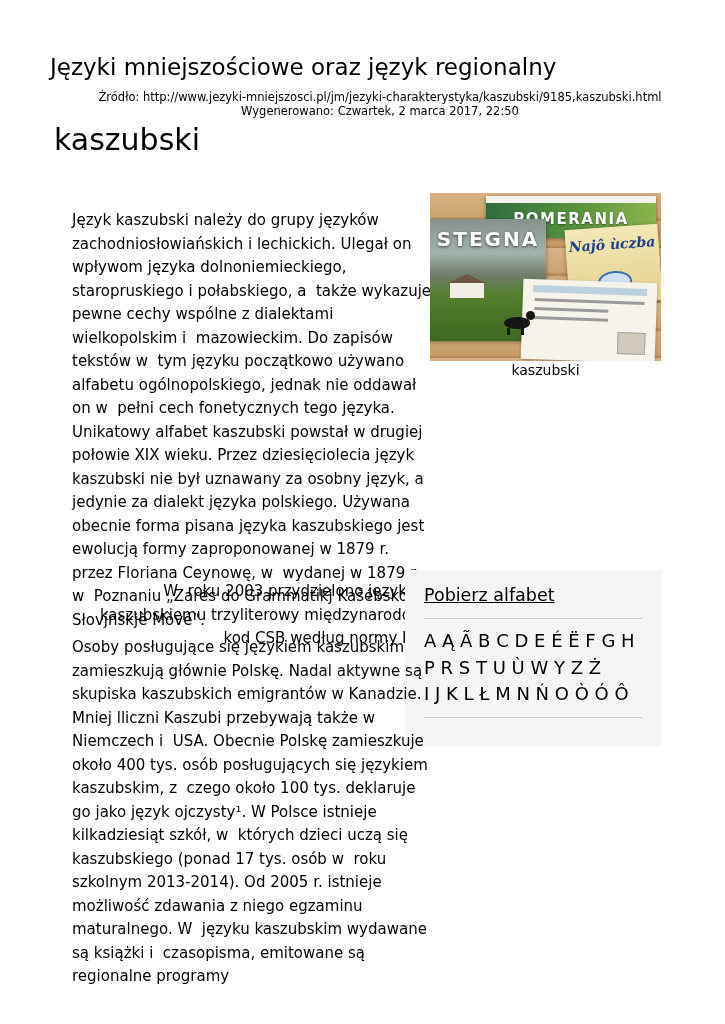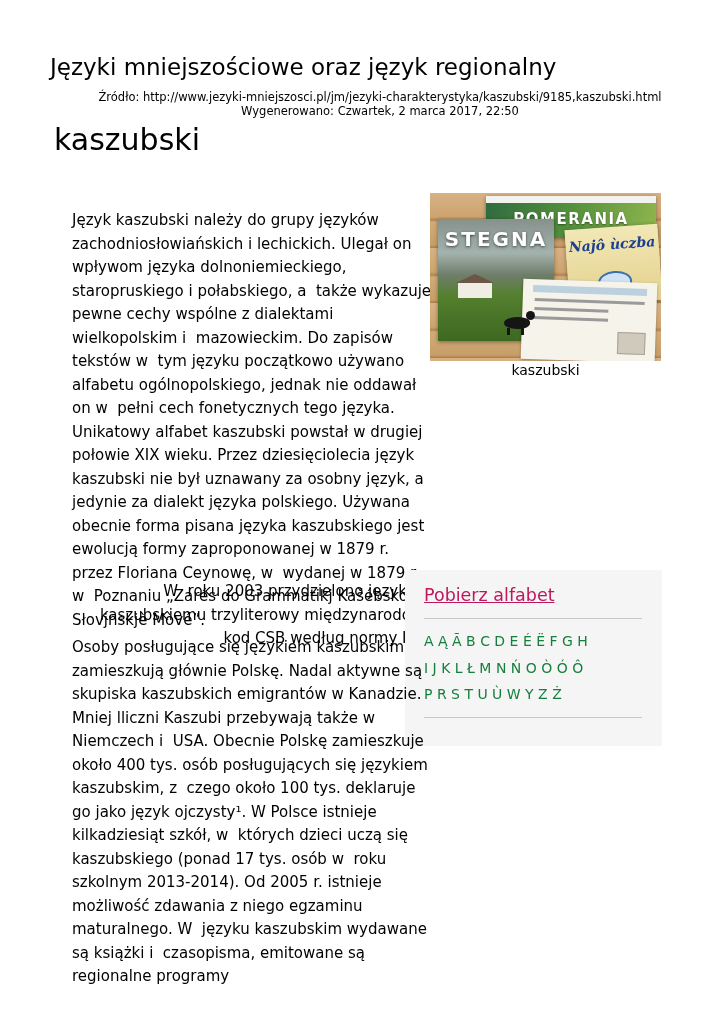--- a/index.html
+++ b/index.html
@@ -44,21 +44,21 @@
     background:linear-gradient(100deg,#2f6b3f 0%,#55913c 50%,#8fb54d 100%);
   }
   .mag-pomerania::before {
     content:""; position:absolute; left:0; top:0; right:0; height:7px; background:#f2f2ee;
   }
   .mag-pomerania .mag-title {
     color:#fff; font-weight:bold; font-size:15px; letter-spacing:1.5px;
     text-align:center; margin-top:14px; text-shadow:0 1px 2px rgba(0,0,0,.45);
   }
   .mag-stegna {
-    left:8px; top:26px; width:116px; height:122px;
+    left:0; top:26px; width:116px; height:122px;
     background:linear-gradient(180deg,#87918c 0%,#a3b2ad 28%,#6f7d6a 46%,#55802f 62%,#3d6820 100%);
   }
   .mag-stegna .mag-title {
     color:#fff; font-weight:bold; font-size:20px; letter-spacing:2px;
     text-align:center; margin-top:8px; text-shadow:0 1px 3px rgba(0,0,0,.6);
   }
   .house { position:absolute; left:20px; top:64px; width:34px; height:15px; background:#f0ede5; }
   .house::before {
     content:""; position:absolute; left:-2px; top:-9px;
     border-left:19px solid transparent; border-right:19px solid transparent;
@@ -104,26 +104,26 @@
     position:absolute; left:430px; top:362px; width:231px;
     text-align:center; font-size:14px;
   }
 
   
   .alphabet-box {
     position:absolute; left:405px; top:570px; width:257px; height:176px;
     background:#f5f5f5; box-sizing:border-box; padding:15px 20px 0 19px;
   }
   .download-link {
-    color:#be185d; text-decoration:underline; font-size:17.5px; cursor:pointer;
+    color:#000000; text-decoration:underline; font-size:17.5px; cursor:pointer;
     display:inline-block;
   }
   .alphabet-divider { border:none; border-top:1px solid #c9c9c9; margin:13px 0 9px; }
   .alphabet-divider.bottom { margin-top:9px; }
-  .alphabet-letters { font-size:14px; line-height:26.5px; color:#15803d; }
+  .alphabet-letters { font-size:18px; line-height:26.5px; color:#000000; }
 </style>
 </head>
 <body>
 
 <div class="page">
 
   <h1 class="page-title">Języki mniejszościowe oraz język regionalny</h1>
 
   <div class="meta">
     <div>Źródło: http://www.jezyki-mniejszosci.pl/jm/jezyki-charakterystyka/kaszubski/9185,kaszubski.html</div>
@@ -157,21 +157,21 @@
   </div>
   <div class="figure-caption">kaszubski</div>
 
   <p class="para para-2">W  roku 2003 przydzielono językowi kaszubskiemu trzyliterowy międzynarodowy kod CSB według normy ISO.</p>
 
   <div class="alphabet-box">
     <a class="download-link">Pobierz alfabet</a>
     <hr class="alphabet-divider">
     <div class="alphabet-letters">
       <div>A Ą Ã B C D E É Ë F G H</div>
+      <div>P R S T U Ù W Y Z Ż</div>
       <div>I J K L Ł M N Ń O Ò Ó Ô</div>
-      <div>P R S T U Ù W Y Z Ż</div>
     </div>
     <hr class="alphabet-divider bottom">
   </div>
 
   <p class="para para-3">Osoby posługujące się językiem kaszubskim zamieszkują głównie Polskę. Nadal aktywne są skupiska kaszubskich emigrantów w Kanadzie. Mniej lliczni Kaszubi przebywają także w  Niemczech i  USA. Obecnie Polskę zamieszkuje około 400 tys. osób posługujących się językiem kaszubskim, z  czego około 100 tys. deklaruje go jako język ojczysty¹. W Polsce istnieje kilkadziesiąt szkół, w  których dzieci uczą się kaszubskiego (ponad 17 tys. osób w  roku szkolnym 2013-2014). Od 2005 r. istnieje możliwość zdawania z niego egzaminu maturalnego. W  języku kaszubskim wydawane są książki i  czasopisma, emitowane są regionalne programy</p>
 
 </div>
 
 </body></html>

